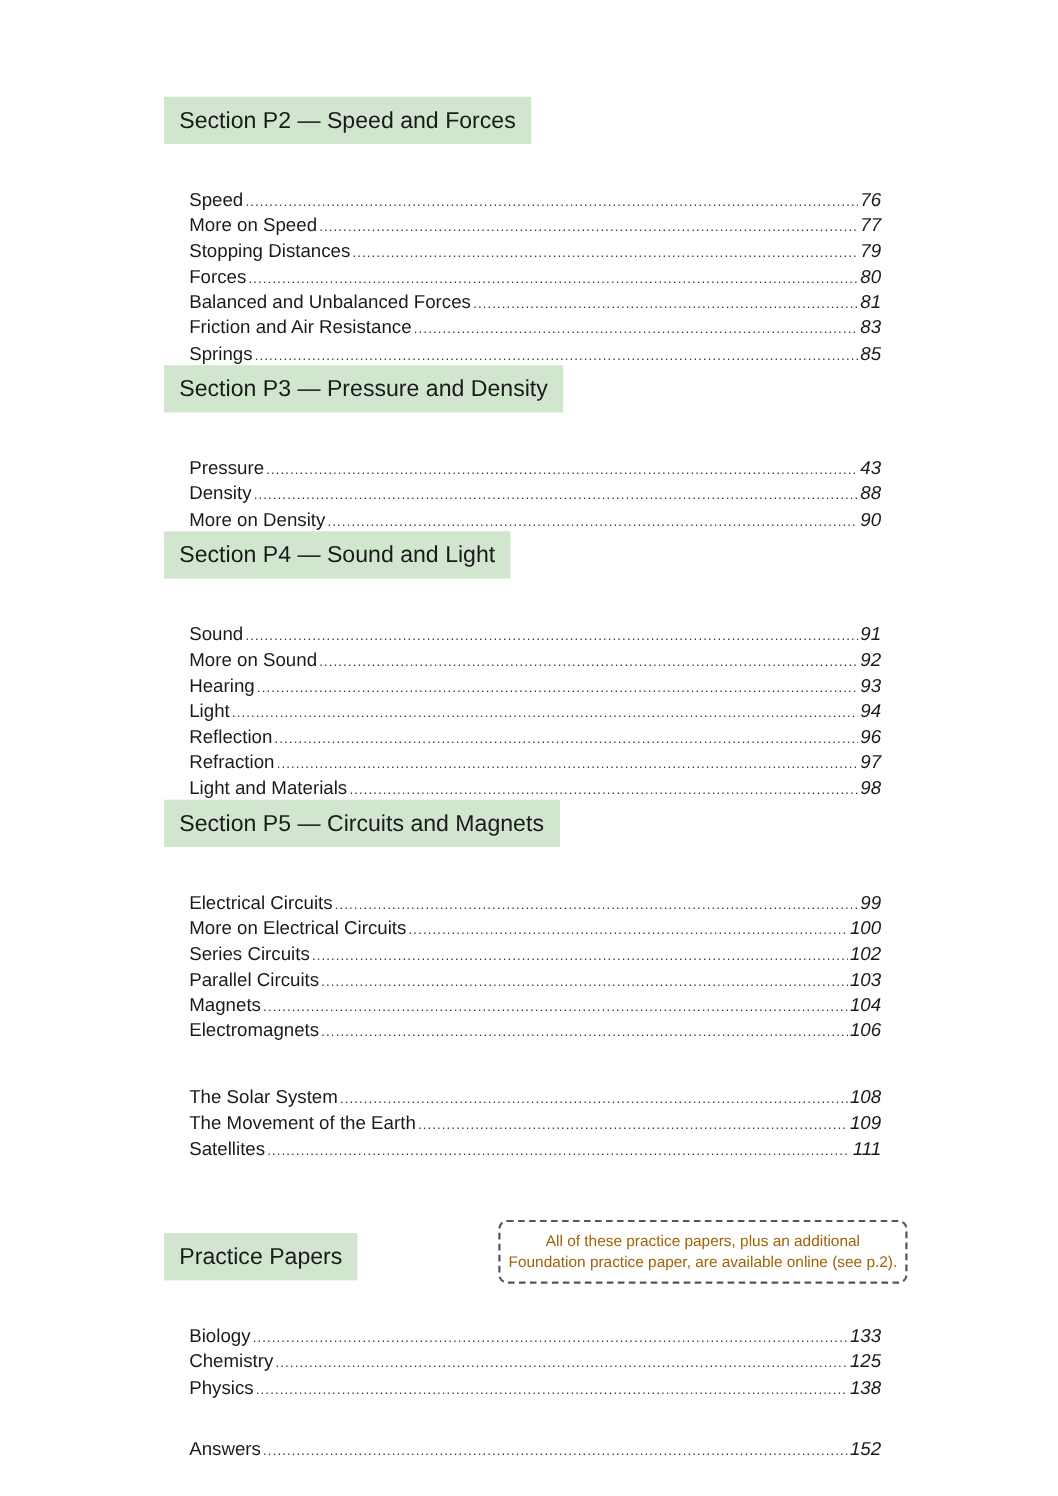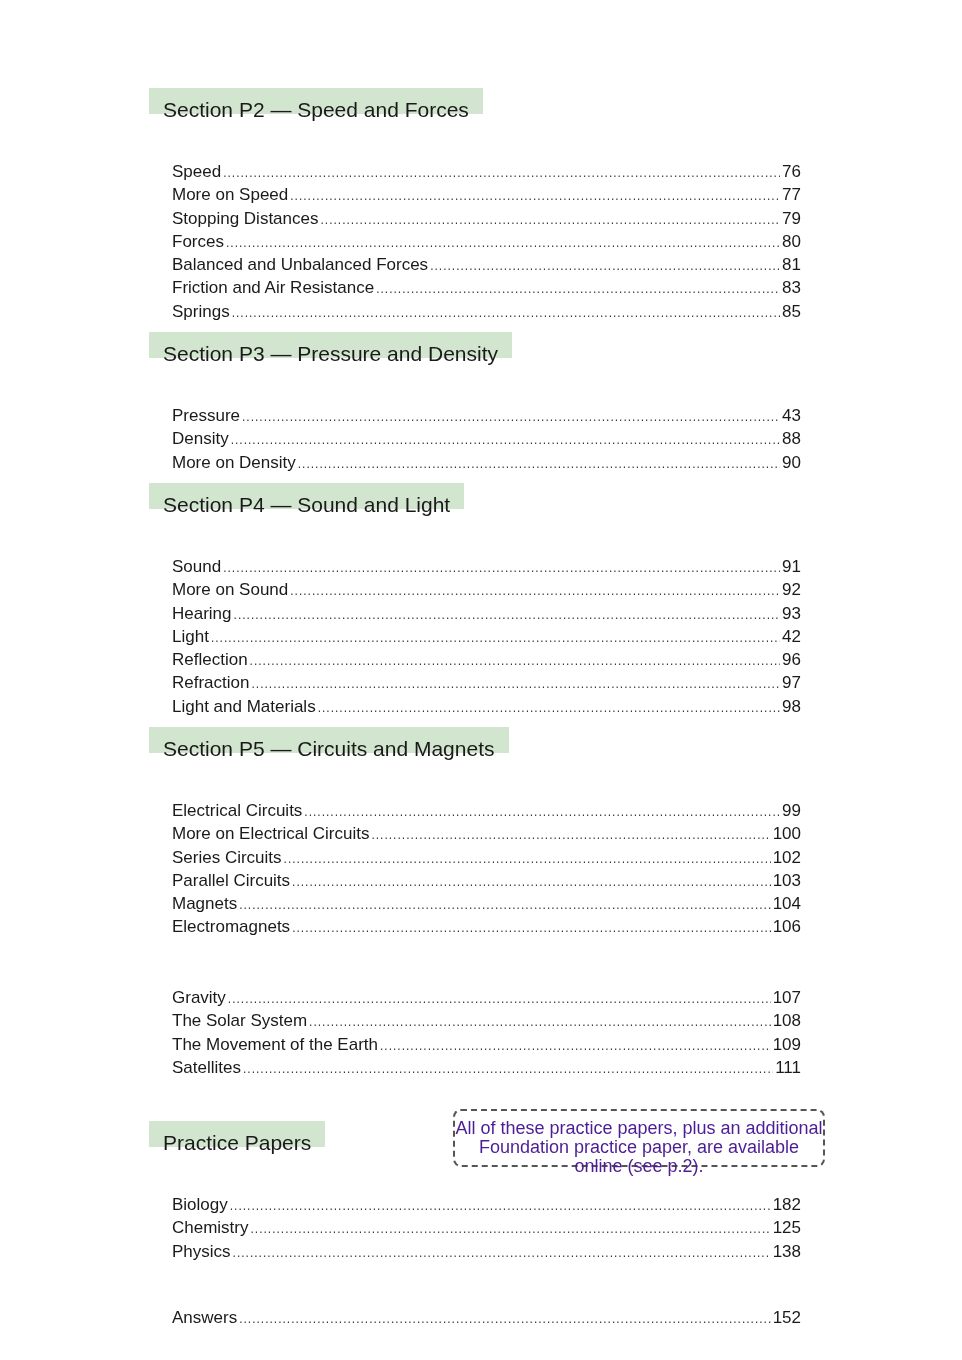--- a/index.html
+++ b/index.html
@@ -1,26 +1,26 @@
 <!DOCTYPE html>
 <html><head>
 <meta charset="utf-8">
 <style>
   html, body { margin:0; padding:0; background:#ffffff; }
   body { width:962px; height:1360px; position:relative; font-family:"Liberation Sans", sans-serif; color:#1a1a1a; }
   .section { position:absolute; left:149px; width:652px; }
-  .head { display:inline-block; background:#d2e6cf; padding:0 14px; height:26px; line-height:43px; font-size:21px; color:#1a1a1a; }
+  .head { display:inline-block; background:#d2e6cf; padding:0 14px; height:43px; line-height:43px; font-size:21px; color:#1a1a1a; }
   .entries { margin-top:11px; padding-left:23px; }
   .row { display:flex; align-items:baseline; height:23.3px; font-size:17px; line-height:23.3px; }
   .row .t { white-space:nowrap;margin-top:28px; }
   .row .d { flex:1; overflow:hidden; white-space:nowrap; margin:0 2px; color:#333; font-size:12px; letter-spacing:1px; }
   .row .d::after { content:"........................................................................................................................................................................................................"; }
-  .row .p { white-space:nowrap; }
+  .row .p { white-space:nowrap;font-style:italic; }
   .note { position:absolute; left:453px; top:1109px; width:372px; height:58px; box-sizing:border-box;
-          border:2px dashed #555; border-radius:8px; font-size:18px; text-align:center; line-height:19px; padding-top:8px; color:#4c1d95; }
+          border:2px dashed #555; border-radius:8px; font-size:14px; text-align:center; line-height:19px; padding-top:8px; color:#a16207; }
 </style>
 </head>
 <body>
 
 <div id="toc">
     <div class="section" style="top: 88px;"><div class="head">Section P2 — Speed and Forces</div><div class="entries">
         <div class="row">
       <span class="t">Speed</span>
       <span class="d"></span>
       <span class="p">76</span>
@@ -85,21 +85,21 @@
       <span class="p">92</span>
         </div>
         <div class="row">
       <span class="t">Hearing</span>
       <span class="d"></span>
       <span class="p">93</span>
         </div>
         <div class="row">
       <span class="t">Light</span>
       <span class="d"></span>
-      <span class="p">42</span>
+      <span class="p">94</span>
         </div>
         <div class="row">
       <span class="t">Reflection</span>
       <span class="d"></span>
       <span class="p">96</span>
         </div>
         <div class="row">
       <span class="t">Refraction</span>
       <span class="d"></span>
       <span class="p">97</span>
@@ -137,45 +137,40 @@
       <span class="p">104</span>
         </div>
         <div class="row">
       <span class="t">Electromagnets</span>
       <span class="d"></span>
       <span class="p">106</span>
         </div>
       </div></div>
     <div class="section" style="top: 947px;"><div class="entries">
         <div class="row">
-      <span class="t">Gravity</span>
-      <span class="d"></span>
-      <span class="p">107</span>
-        </div>
-        <div class="row">
       <span class="t">The Solar System</span>
       <span class="d"></span>
       <span class="p">108</span>
         </div>
         <div class="row">
       <span class="t">The Movement of the Earth</span>
       <span class="d"></span>
       <span class="p">109</span>
         </div>
         <div class="row">
       <span class="t">Satellites</span>
       <span class="d"></span>
       <span class="p">111</span>
         </div>
       </div></div>
     <div class="section" style="top: 1121px;"><div class="head">Practice Papers</div><div class="entries">
         <div class="row">
       <span class="t">Biology</span>
       <span class="d"></span>
-      <span class="p">182</span>
+      <span class="p">133</span>
         </div>
         <div class="row">
       <span class="t">Chemistry</span>
       <span class="d"></span>
       <span class="p">125</span>
         </div>
         <div class="row">
       <span class="t">Physics</span>
       <span class="d"></span>
       <span class="p">138</span>

